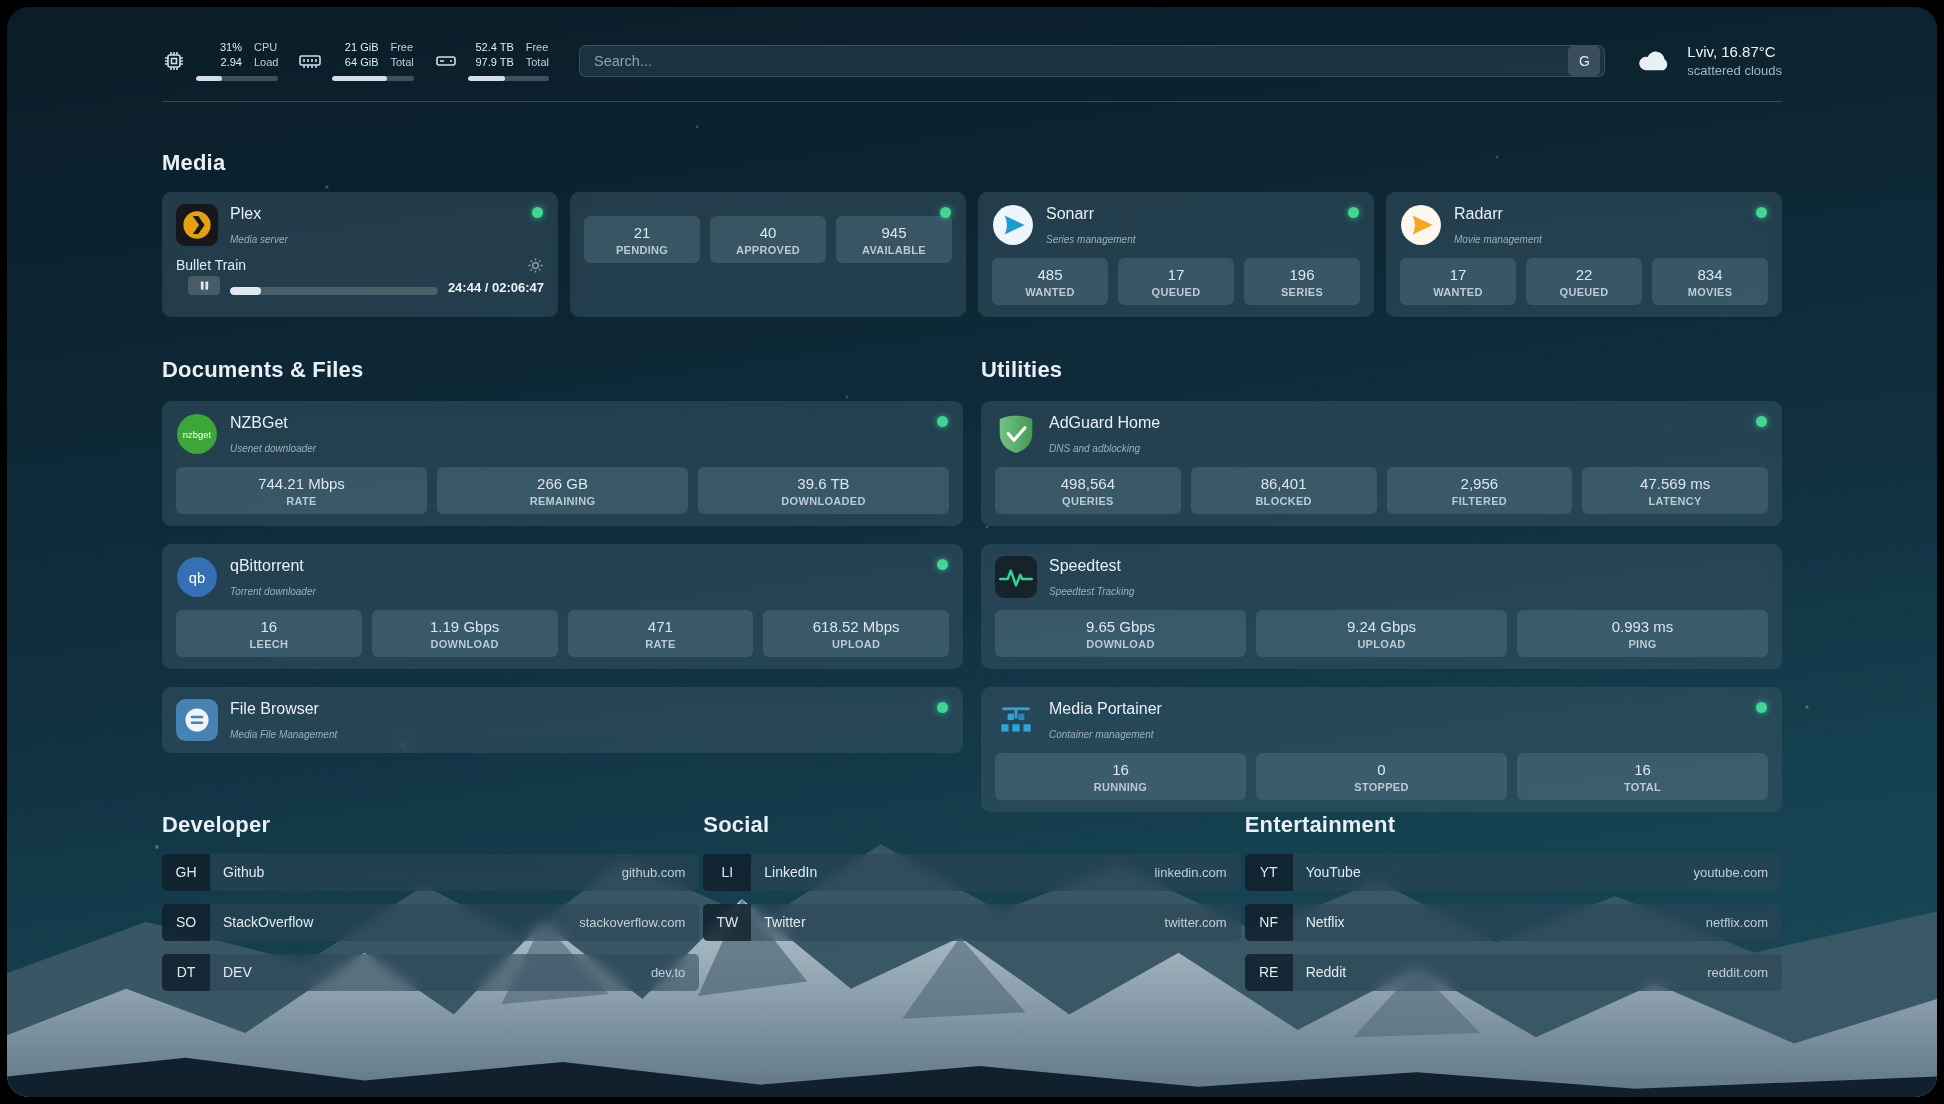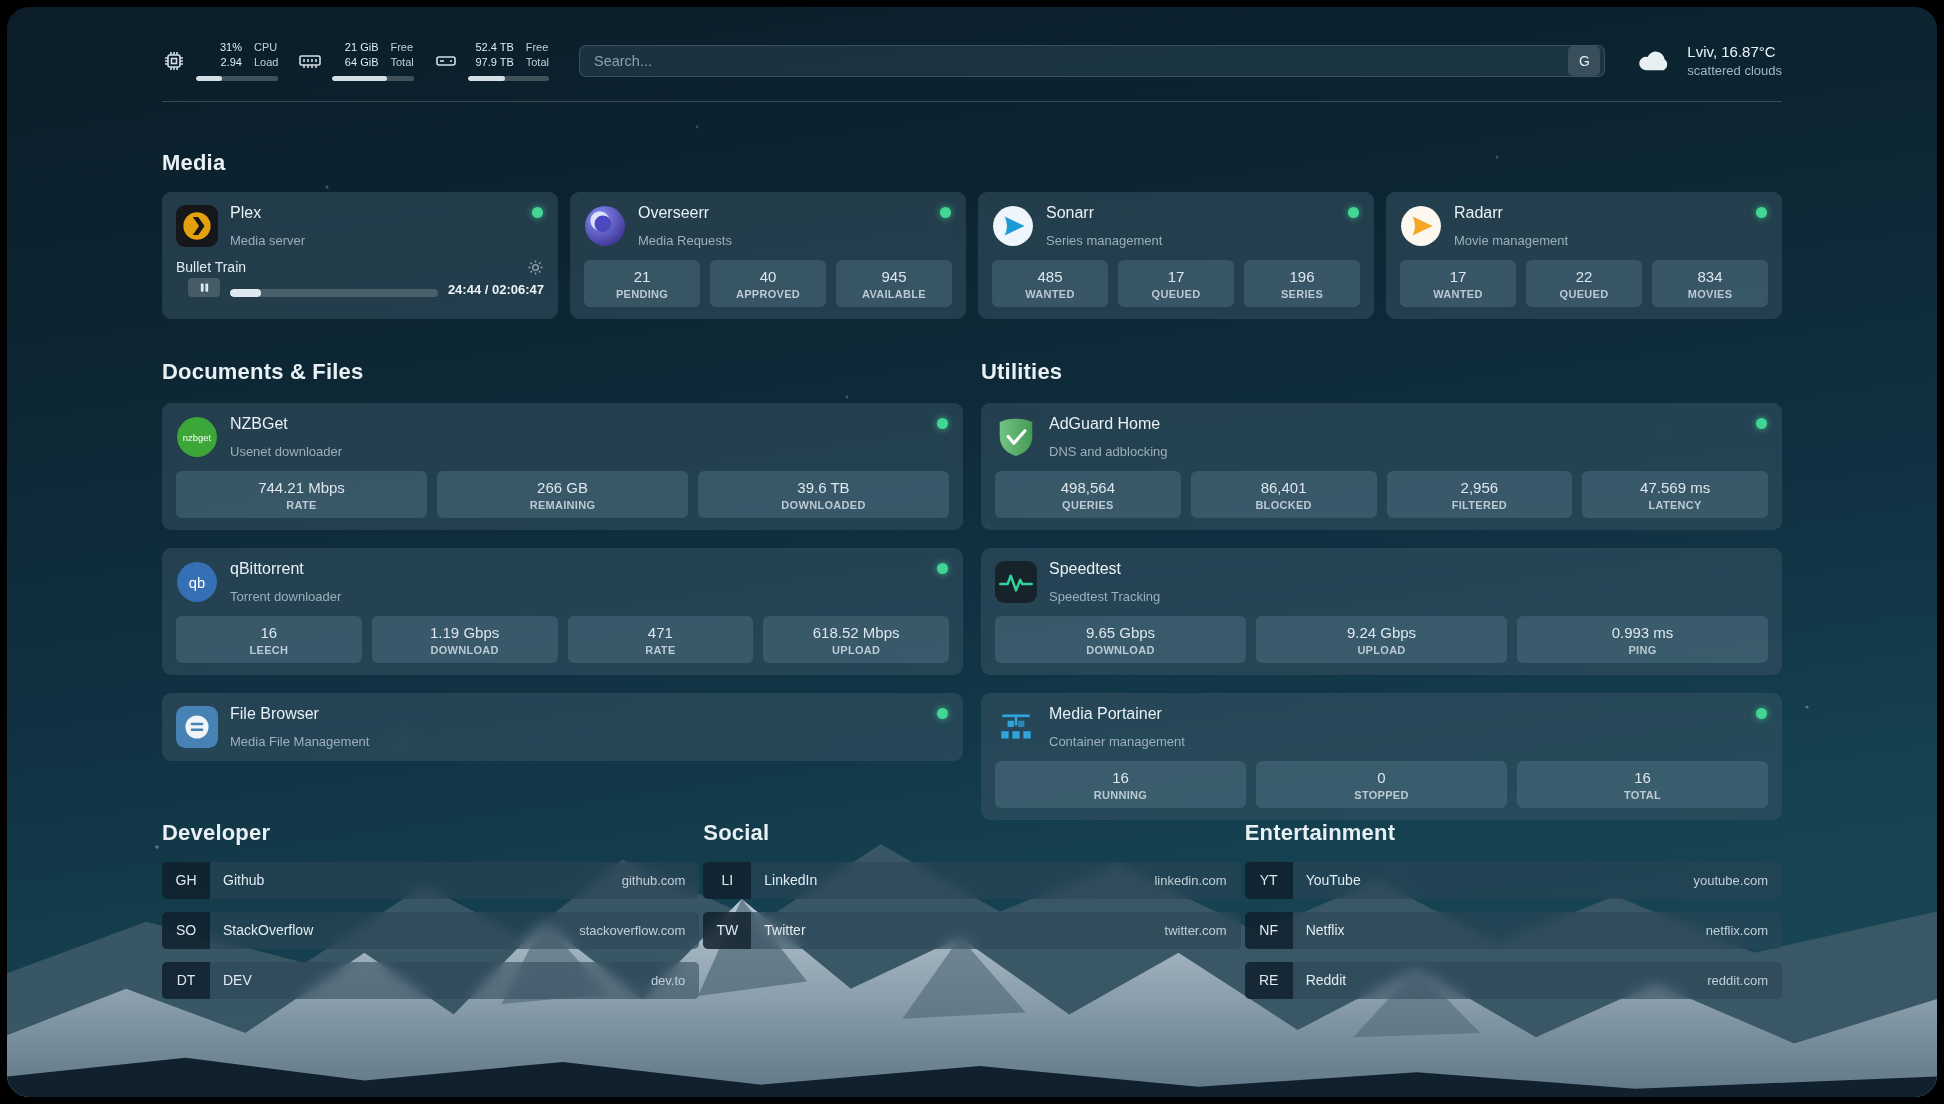--- a/index.html
+++ b/index.html
@@ -40,21 +40,21 @@
   .two-col { display:grid; grid-template-columns:1fr 1fr; gap:18px; margin-top:40px; }
   .col { display:flex; flex-direction:column; gap:18px; }
   .col h2.sec { margin-bottom:0; }
 
   .card { position:relative; background:rgba(58,86,102,0.5); border-radius:9px; padding:12px 14px;
           backdrop-filter:blur(8px); cursor:pointer; }
   .chead { display:flex; align-items:center; gap:12px; padding-right:26px; }
   .cicon { width:42px; height:42px; flex:0 0 auto; }
   .cicon svg { width:100%; height:100%; display:block; }
   .cname { font-size:16px; font-weight:500; color:#eaf1f5; }
-  .cdesc { font-size:13px; color:#9db0bb; margin-top:11px; }
+  .cdesc { font-size:10px; color:#9db0bb; margin-top:11px;font-style:italic; }
   .dot { position:absolute; top:15px; right:15px; width:11px; height:11px; border-radius:50%;
          background:#41d693; box-shadow:0 0 7px rgba(65,214,147,.75); }
   .stats { display:flex; gap:10px; margin-top:12px; }
   .stat { flex:1; background:rgba(96,128,146,0.35); border-radius:6px; padding:8px 4px 7px; text-align:center; }
   .sv { font-size:15px; color:#dde7ed; }
   .sl { font-size:11px; font-weight:bold; color:#bccad3; margin-top:3px; letter-spacing:.3px; }
 
   
   .player { margin-top:11px; }
   .ptitle-row { display:flex; align-items:center; justify-content:space-between; }
@@ -226,39 +226,20 @@
               </div>
               <div class="ptrack">
                 <div class="pfill" style="width: 15%;"></div>
               </div>
               <span class="ptime">24:44 / 02:06:47</span>
             </div>
           </div>
         </div>
 
         <div class="card">
-          <div class="chead">
-            <div class="cicon">
-              <svg viewBox="0 0 40 40">
-                <defs>
-                    <radialGradient id="ovg" cx="35%" cy="30%" r="80%">
-                      <stop offset="0%" stop-color="#8a93f8"></stop>
-                      <stop offset="100%" stop-color="#3a2f8f"></stop>
-                    </radialGradient>
-                  </defs>
-                <circle cx="20" cy="20" r="19" fill="url(#ovg)"></circle>
-                <circle cx="15" cy="15" r="9" fill="#e8ecff" opacity=".9"></circle>
-                <circle cx="18" cy="18" r="8" fill="#4d49c0"></circle>
-              </svg>
-            </div>
-            <div class="meta">
-              <div class="cname">Overseerr</div>
-              <div class="cdesc">Media Requests</div>
-            </div>
-          </div>
           <span class="dot"></span>
           <div class="stats">
             <div class="stat">
                 <div class="sv">21</div>
                 <div class="sl">PENDING</div>
               </div>
             <div class="stat">
                 <div class="sv">40</div>
                 <div class="sl">APPROVED</div>
               </div>

